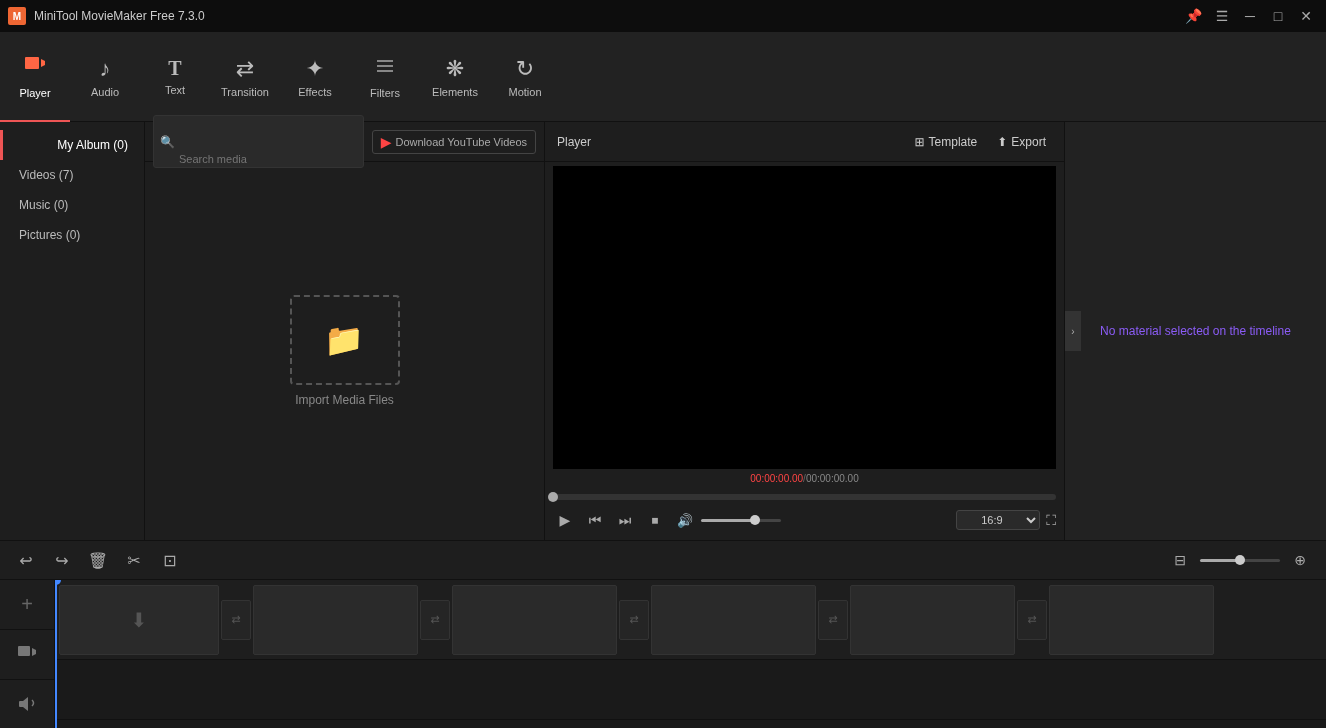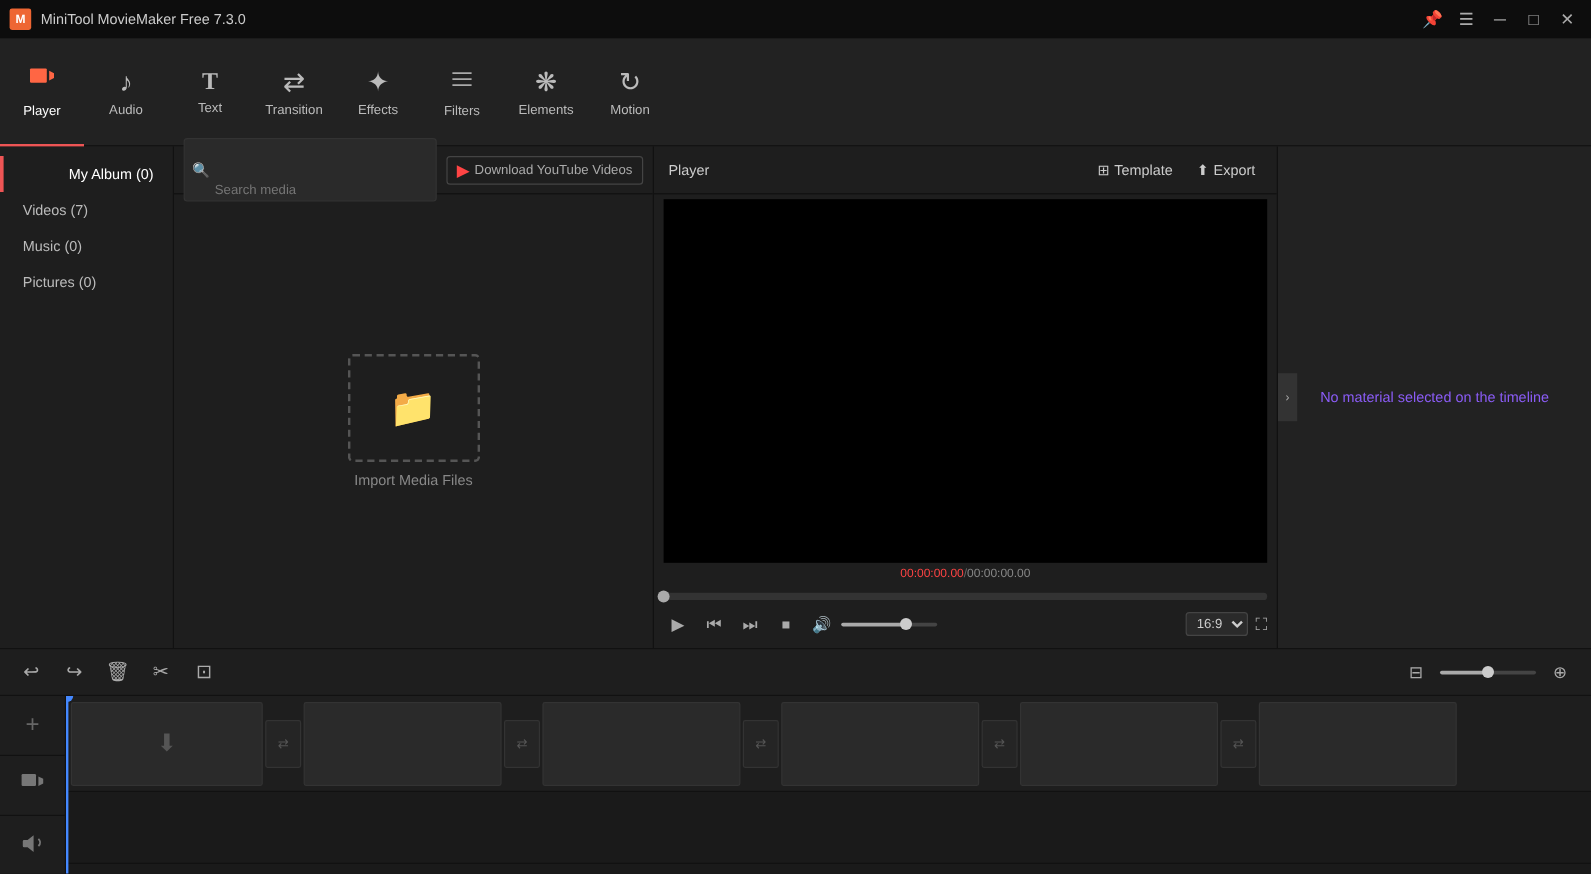--- a/index.html
+++ b/index.html
@@ -248,21 +248,21 @@
       height: 10px;
       border-radius: 50%;
       background: #ccc;
       cursor: pointer;
     }
     #aspect-select {
       background: #2a2a2a;
       border: 1px solid #444;
       color: #ccc;
       font-size: 11px;
-      padding: 2px 4px;
+      padding: 2px 20px;
       border-radius: 3px;
       cursor: pointer;
     }
     #fullscreen-btn {
       background: none;
       border: none;
       color: #aaa;
       cursor: pointer;
       font-size: 14px;
       margin-left: auto;

